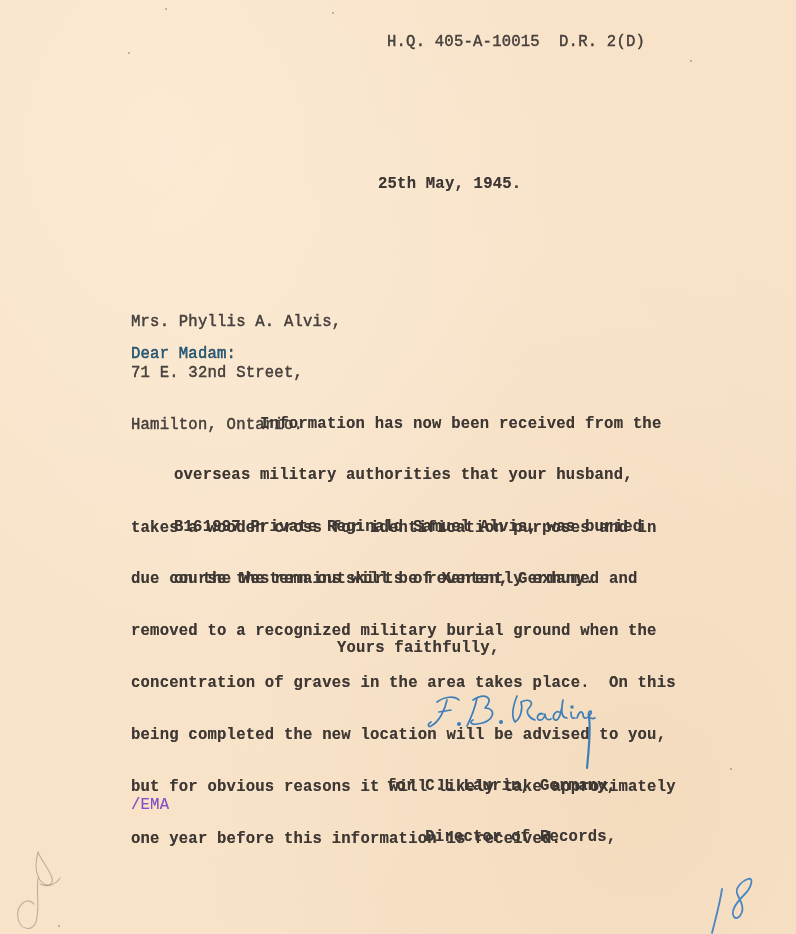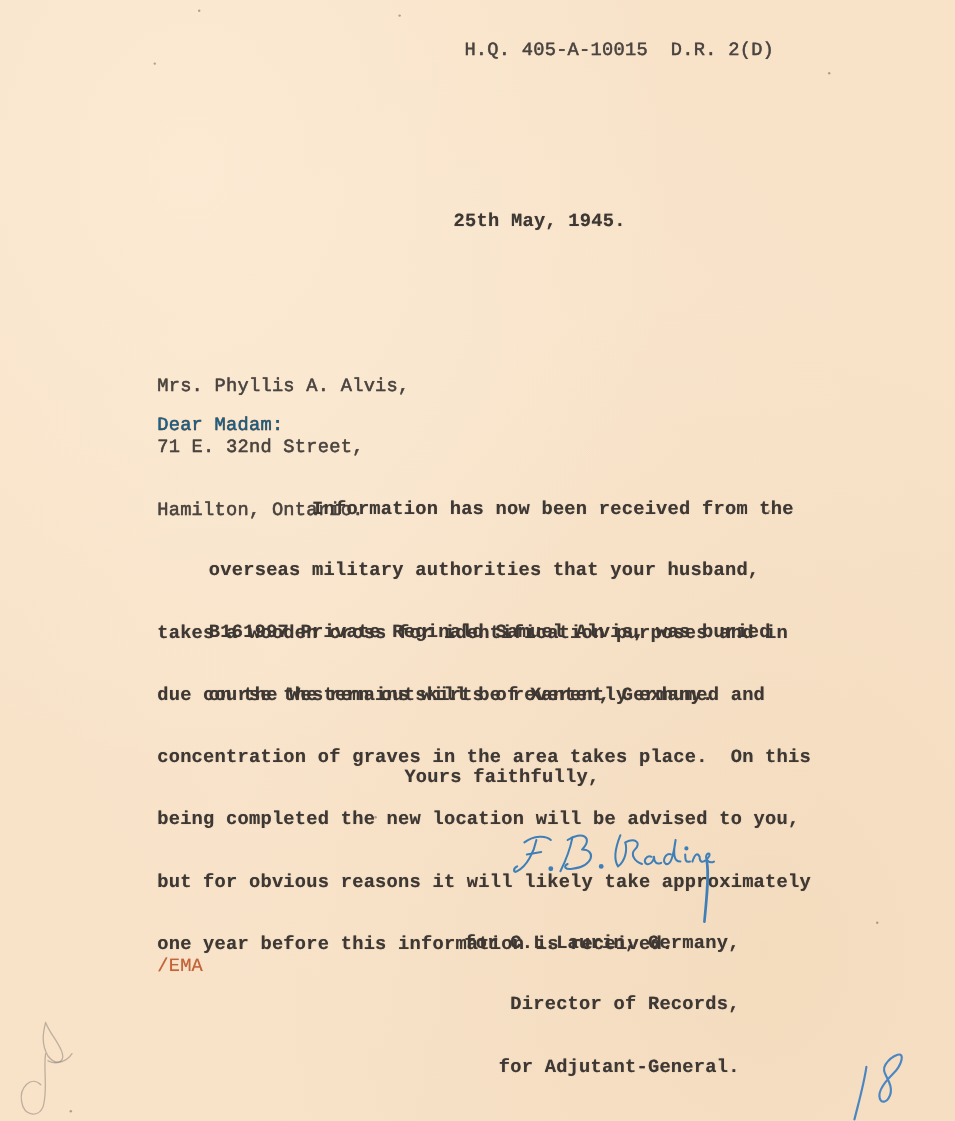--- a/index.html
+++ b/index.html
@@ -74,21 +74,21 @@
       top: 640px;
     }
     .sigblock {
       left: 387px;
       top: 743px;
     }
     .sigblock .line { display: block; }
     .initials {
       left: 131px;
       top: 797px;
-      color: #c2410c;
+      color: #6d28d9;
       font-weight: normal;
       opacity: 0.8;
       text-align: right;
     }
     .signature {
       position: absolute;
       left: 425px;
       top: 688px;
       width: 180px;
       height: 110px;
@@ -144,20 +144,21 @@
   <div class="tw para para1">
     <span class="line">         Information has now been received from the</span>
     <span class="line">overseas military authorities that your husband,</span>
     <span class="line">B161997 Private Reginald Samuel Alvis, was buried</span>
     <span class="line">on the Western outskirts of Xanten, Germany.</span>
   </div>
 
   <div class="tw para para2">
     <span class="line">takes a wooden cross for identification purposes and in</span>
     <span class="line">due course the remains will be reverently exhumed and</span>
+    <span class="line">removed to a recognized military burial ground when the</span>
     <span class="line">concentration of graves in the area takes place.  On this</span>
     <span class="line">being completed the new location will be advised to you,</span>
     <span class="line">but for obvious reasons it will likely take approximately</span>
     <span class="line">one year before this information is received.</span>
   </div>
 
   <div class="tw closing">Yours faithfully,</div>
 
   <svg class="signature" viewBox="0 0 180 110">
     <title>F. B. Radine</title>
@@ -179,21 +180,20 @@
       <circle cx="147" cy="19" r="0.9" fill="#3f7fb8"></circle>
       <path d="M152 30 C154 24, 156 22, 158 26 C158 30, 160 32, 164 28 C168 24, 166 22, 164 24 C162 28, 166 32, 170 30"></path>
 
       <path d="M164 30 C166 40, 164 60, 162 80" stroke-width="2.2"></path>
     </g>
   </svg>
 
   <div class="tw sigblock">
     <span class="line">for C.L.Laurin, Germany,</span>
     <span class="line">    Director of Records,</span>
-    <span class="line">   for Adjutant-General.</span>
   </div>
 
   <div class="tw initials">/EMA</div>
 
   <svg class="page-number" viewBox="0 0 60 59">
     <title>18</title>
     <g fill="none" stroke="#4a86c2" stroke-width="1.8" stroke-linecap="round" stroke-linejoin="round">
       <path d="M14 14 C12 28, 8 42, 4 58"></path>
       <path d="M40 4 C46 2, 44 12, 36 20 C28 28, 22 36, 26 42 C30 46, 36 38, 34 30 C32 22, 26 18, 30 12 C34 6, 40 4, 40 4"></path>
     </g>

